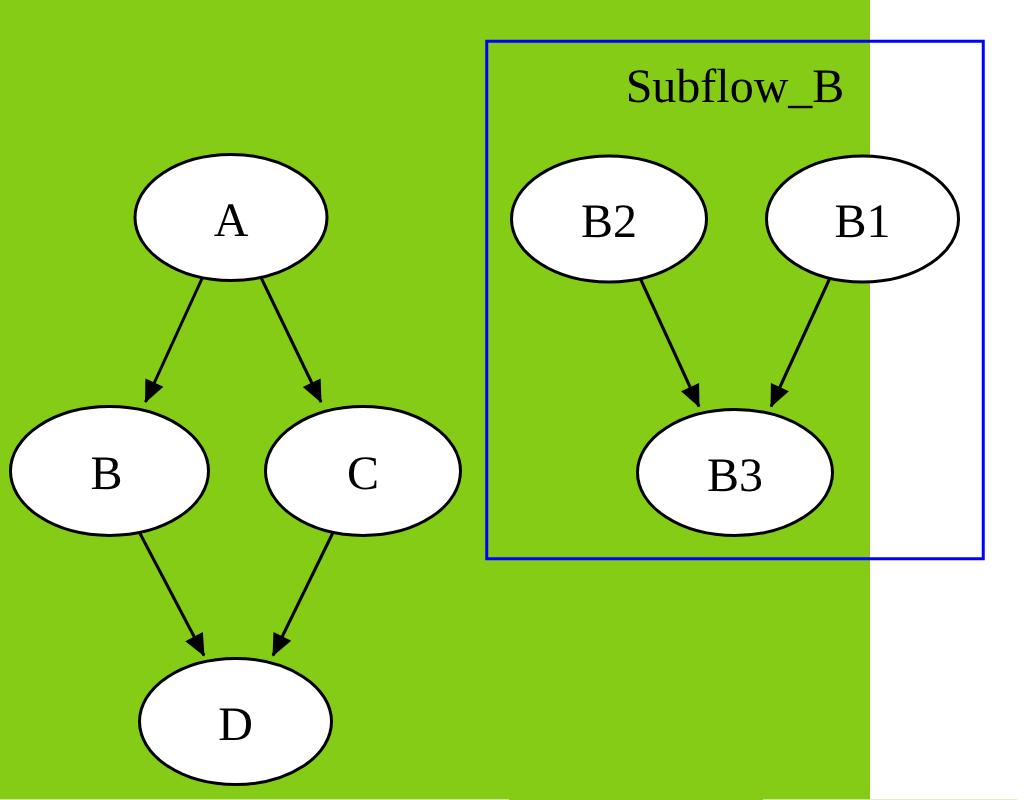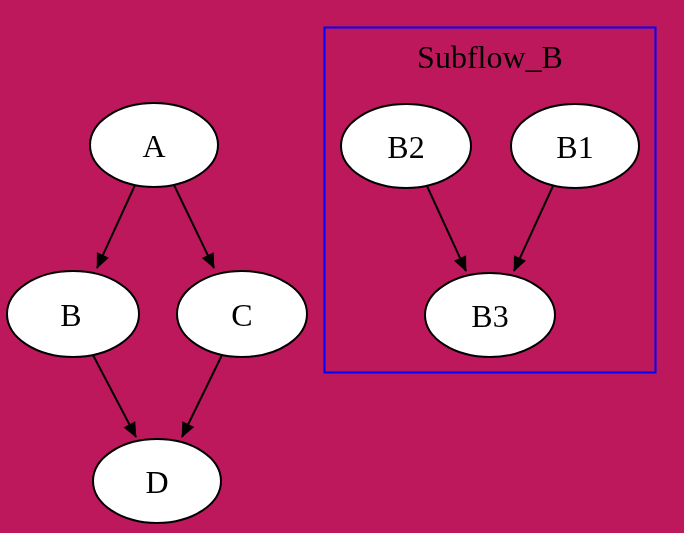--- a/index.html
+++ b/index.html
@@ -2,23 +2,23 @@
 <html><head>
 <meta charset="utf-8">
 <style>
   html, body {
     margin: 0;
     padding: 0;
     background: #ffffff;
   }
   .canvas {
     position: relative;
-    width: 684px;
+    width: 580px;
     height: 533px;
-    background: #be185d;
+    background: #84cc16;
     font-family: "Liberation Serif", "DejaVu Serif", serif;
   }
   svg {
     display: block;
   }
   .node-ellipse {
     fill: #ffffff;
     stroke: #000000;
     stroke-width: 2;
   }

